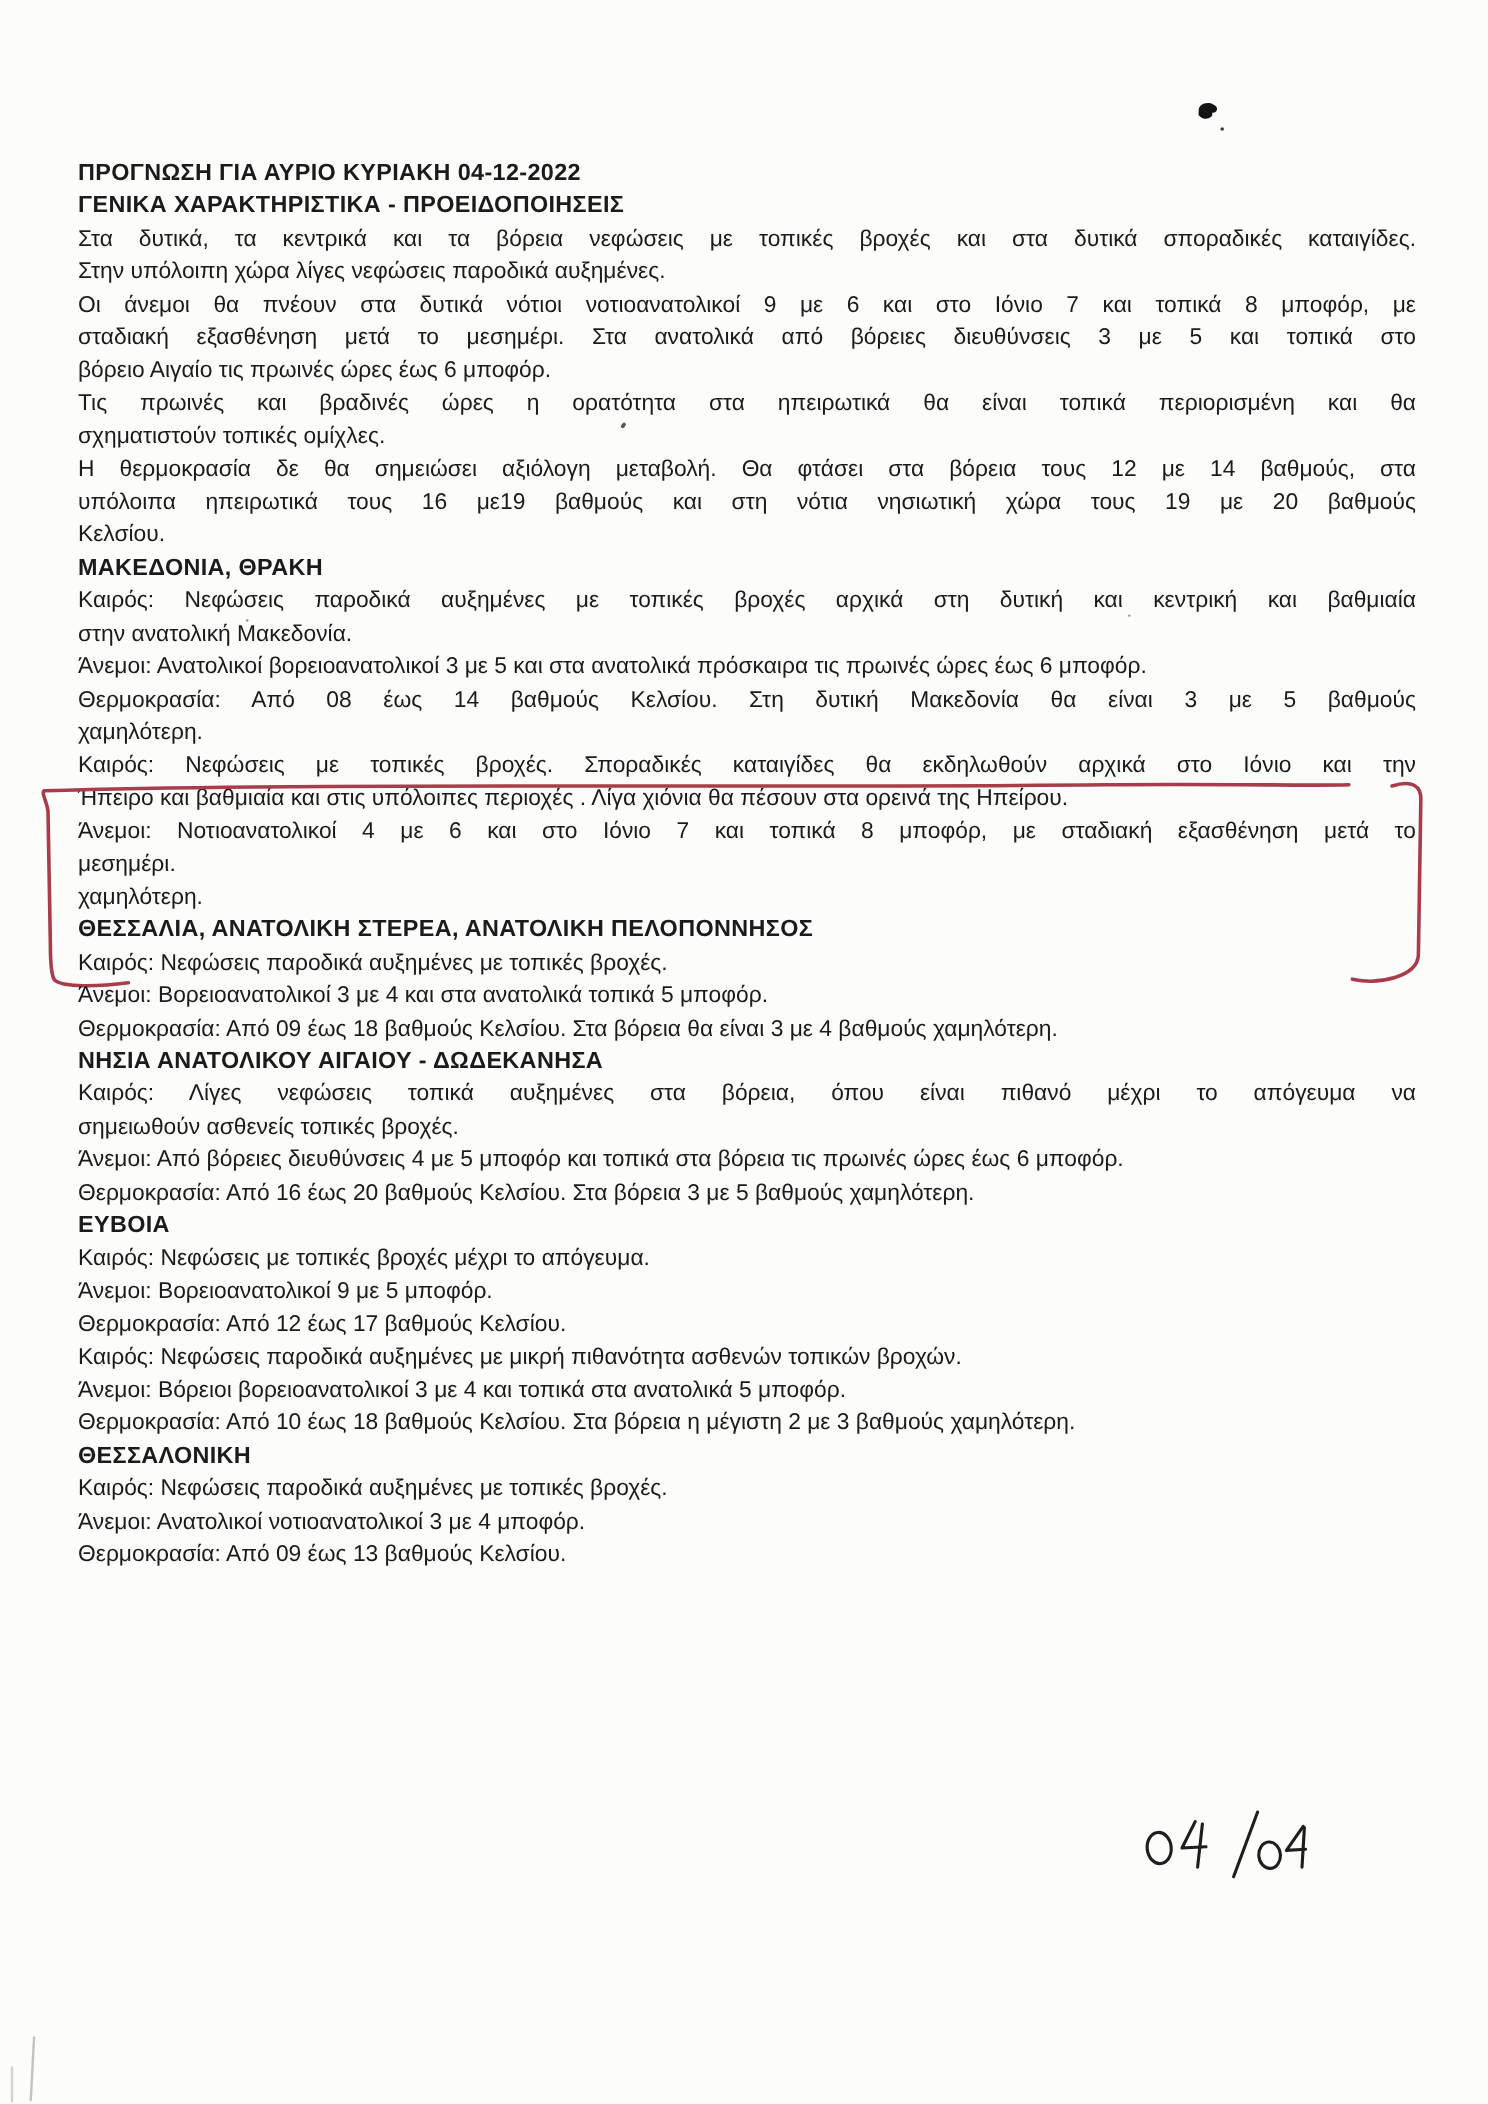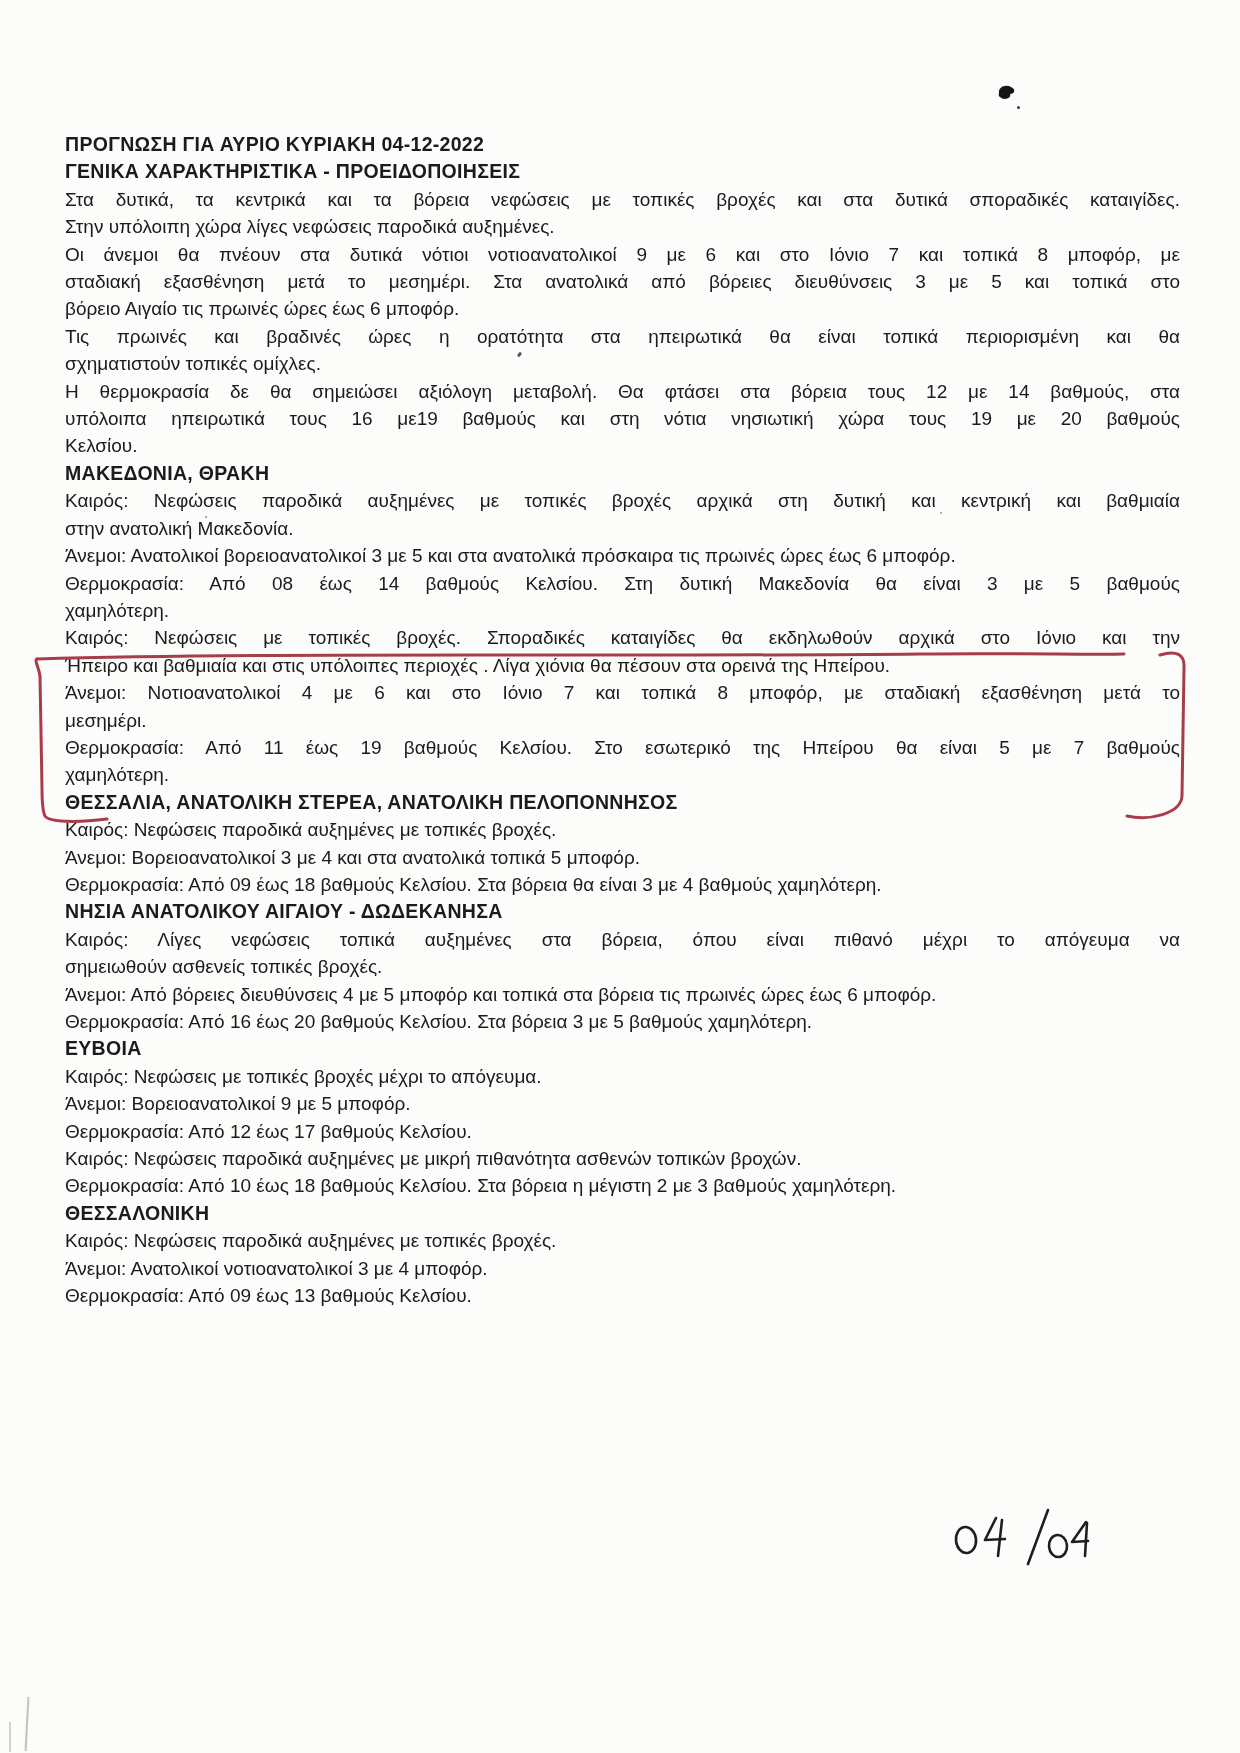--- a/index.html
+++ b/index.html
@@ -103,21 +103,20 @@
   <section class="annotated">
     <div>
         <div class="t-line fill">Καιρός: Νεφώσεις με τοπικές βροχές. Σποραδικές καταιγίδες θα εκδηλωθούν αρχικά στο Ιόνιο και την</div>
         <div class="t-line">Ήπειρο και βαθμιαία και στις υπόλοιπες περιοχές . Λίγα χιόνια θα πέσουν στα ορεινά της Ηπείρου.</div>
       </div>
     <div>
         <div class="t-line fill">Άνεμοι: Νοτιοανατολικοί 4 με 6 και στο Ιόνιο 7 και τοπικά 8 μποφόρ, με σταδιακή εξασθένηση μετά το</div>
         <div class="t-line">μεσημέρι.</div>
       </div>
     <div>
-        <div class="t-line fill">Θερμοκρασία: Από 11 έως 19 βαθμούς Κελσίου. Στο εσωτερικό της Ηπείρου θα είναι 5 με 7 βαθμούς</div>
         <div class="t-line">χαμηλότερη.</div>
       </div>
     <svg class="ann-svg" viewBox="0 0 1213 210" preserveAspectRatio="none">
 
       <path d="M16,35 C250,28 600,33 900,30 C1000,29 1070,31 1103,30" fill="none" stroke="#a83c4a" stroke-width="3" stroke-linecap="round"></path>
 
       <path d="M16,35 C13,36 18,44 19,52 L21,164 C21,178 22,188 24,192 C28,198 54,199 86,195" fill="none" stroke="#a83c4a" stroke-width="3" stroke-linecap="round"></path>
 
       <path d="M1139,31 C1155,26 1164,30 1163,44 L1161,172 C1160,190 1128,197 1106,192" fill="none" stroke="#a83c4a" stroke-width="3" stroke-linecap="round"></path>
     </svg>
@@ -160,20 +159,23 @@
         <div class="t-line">Άνεμοι: Βορειοανατολικοί 9 με 5 μποφόρ.</div>
       </div>
     <div>
         <div class="t-line">Θερμοκρασία: Από 12 έως 17 βαθμούς Κελσίου.</div>
       </div>
   </section>
 
   <section>
     <div>
         <div class="t-line">Καιρός: Νεφώσεις παροδικά αυξημένες με μικρή πιθανότητα ασθενών τοπικών βροχών.</div>
+      </div>
+    <div>
+        <div class="t-line">Άνεμοι: Βόρειοι βορειοανατολικοί 3 με 4 και τοπικά στα ανατολικά 5 μποφόρ.</div>
       </div>
     <div>
         <div class="t-line">Θερμοκρασία: Από 10 έως 18 βαθμούς Κελσίου. Στα βόρεια η μέγιστη 2 με 3 βαθμούς χαμηλότερη.</div>
       </div>
   </section>
 
   <section>
     <h2>ΘΕΣΣΑΛΟΝΙΚΗ</h2>
     <div>
         <div class="t-line">Καιρός: Νεφώσεις παροδικά αυξημένες με τοπικές βροχές.</div>

